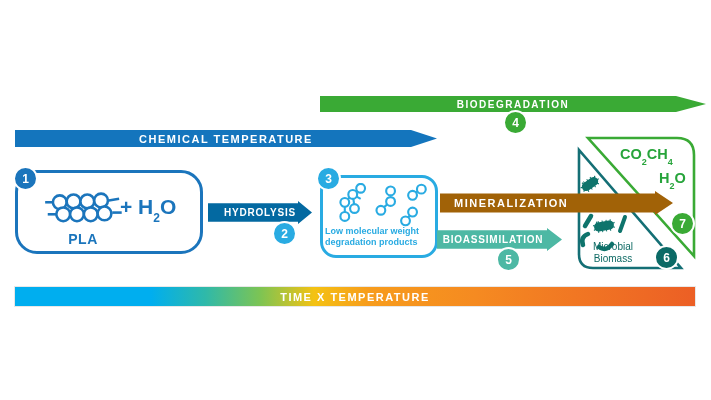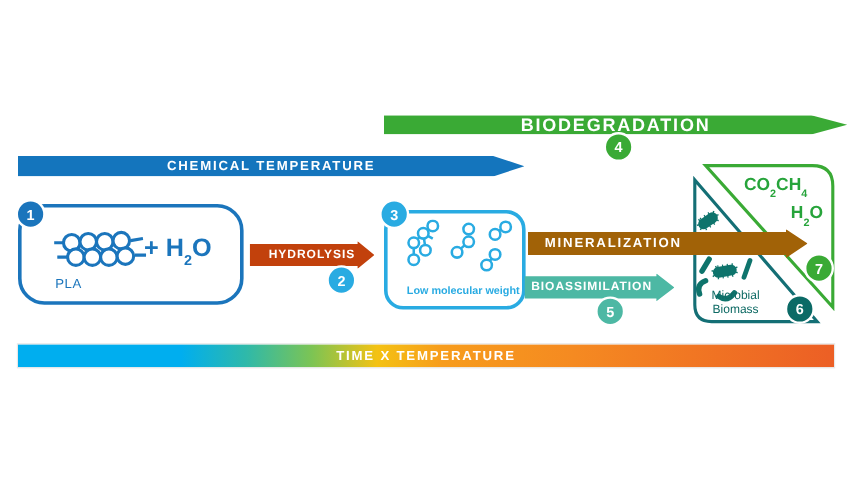--- a/index.html
+++ b/index.html
@@ -7,30 +7,30 @@
     position:relative;width:711px;height:400px;background:#ffffff;
     font-family:"Liberation Sans",sans-serif;overflow:hidden;
   }
   
   .ribbon{
     position:absolute;display:flex;align-items:center;justify-content:center;
     color:#fff;font-weight:bold;white-space:nowrap;
   }
   .ribbon.biodeg{
     left:320px;top:96px;width:386px;height:16px;background:#3aaa35;
-    font-size:15px;letter-spacing:1.5px;
+    font-size:10px;letter-spacing:1.5px;
     clip-path:polygon(0 0,calc(100% - 30px) 0,100% 50%,calc(100% - 30px) 100%,0 100%);
   }
   .ribbon.chem{
     left:15px;top:130px;width:422px;height:17px;background:#1475bd;
     font-size:11px;letter-spacing:1.5px;
     clip-path:polygon(0 0,calc(100% - 26px) 0,100% 50%,calc(100% - 26px) 100%,0 100%);
   }
   .ribbon.hydro{
-    left:208px;top:201px;width:104px;height:23px;background:#c2410c;
+    left:208px;top:201px;width:104px;height:23px;background:#0369a1;
     font-size:10px;letter-spacing:.8px;padding-right:0;
     clip-path:polygon(0 10%,calc(100% - 14px) 10%,calc(100% - 14px) 0,100% 50%,calc(100% - 14px) 100%,calc(100% - 14px) 90%,0 90%);
   }
   .ribbon.minz{
     left:440px;top:191px;width:233px;height:24px;background:#a16207;
     font-size:11px;letter-spacing:1.5px;justify-content:flex-start;padding-left:14px;
     box-sizing:border-box;z-index:5;
     clip-path:polygon(0 10%,calc(100% - 18px) 10%,calc(100% - 18px) 0,100% 50%,calc(100% - 18px) 100%,calc(100% - 18px) 90%,0 90%);
   }
   .ribbon.bioas{
@@ -47,29 +47,29 @@
   
   .pla-box{
     position:absolute;left:15px;top:170px;width:188px;height:84px;box-sizing:border-box;
     border:3px solid #1b75bc;border-radius:22px;background:#fff;
   }
   .pla-formula{
     position:absolute;left:102px;top:22px;color:#1b75bc;font-weight:bold;font-size:21px;
   }
   .pla-formula sub{font-size:12px;position:relative;bottom:-3px;}
   .pla-name{
-    position:absolute;left:28px;top:58px;width:74px;
-    color:#1b75bc;font-weight:normal;font-size:11px;letter-spacing:.5px;
+    position:absolute;left:28px;top:58px;width:74px;text-align:center;
+    color:#1b75bc;font-weight:bold;font-size:14px;letter-spacing:.5px;
   }
   .prod-box{
     position:absolute;left:320px;top:175px;width:118px;height:83px;box-sizing:border-box;
     border:3px solid #29abe2;border-radius:16px;background:#fff;
   }
   .prod-caption{
-    position:absolute;left:2px;right:2px;bottom:7px;text-align:right;
+    position:absolute;left:2px;right:2px;bottom:7px;text-align:left;
     color:#29abe2;font-weight:bold;font-size:9px;line-height:11px;
   }
   
   .badge{
     position:absolute;width:21px;height:21px;border-radius:50%;border:2px solid #fff;
     display:flex;align-items:center;justify-content:center;
     color:#fff;font-weight:bold;font-size:12px;z-index:10;
   }
   .b-blue{background:#1b75bc;} .b-cyan{background:#29abe2;}
   .b-green{background:#3aaa35;} .b-teal{background:#4db8a4;} .b-dteal{background:#0b6a66;}
@@ -154,20 +154,21 @@
         <line x1="93" y1="13" x2="101" y2="8"></line>
         <circle cx="93" cy="14" r="5"></circle>
           <circle cx="103" cy="7" r="5"></circle>
         <line x1="92" y1="34" x2="86" y2="42"></line>
         <circle cx="93" cy="33" r="5"></circle>
           <circle cx="85" cy="43" r="5"></circle>
       </g>
     </svg>
     <div class="prod-caption">
       <div>Low molecular weight</div>
+      <div>degradation products</div>
     </div>
   </div>
   <div class="badge b-cyan" style="left:316px;top:166px;">
     <span>3</span>
   </div>
 
   <svg class="tri-svg" width="140" height="150" viewBox="565 125 140 150">
     <path d="M 588 138 L 677 138 Q 694 138 694 155 L 694 256 Z" fill="#ffffff" stroke="#3aaa35" stroke-width="2.6"></path>
     <path d="M 579 150 L 579 254 Q 579 268 593 268 L 681 268 Z" fill="#ffffff" stroke="#146f75" stroke-width="2.6"></path>
     <g fill="#0e746c" stroke="#0e746c">

